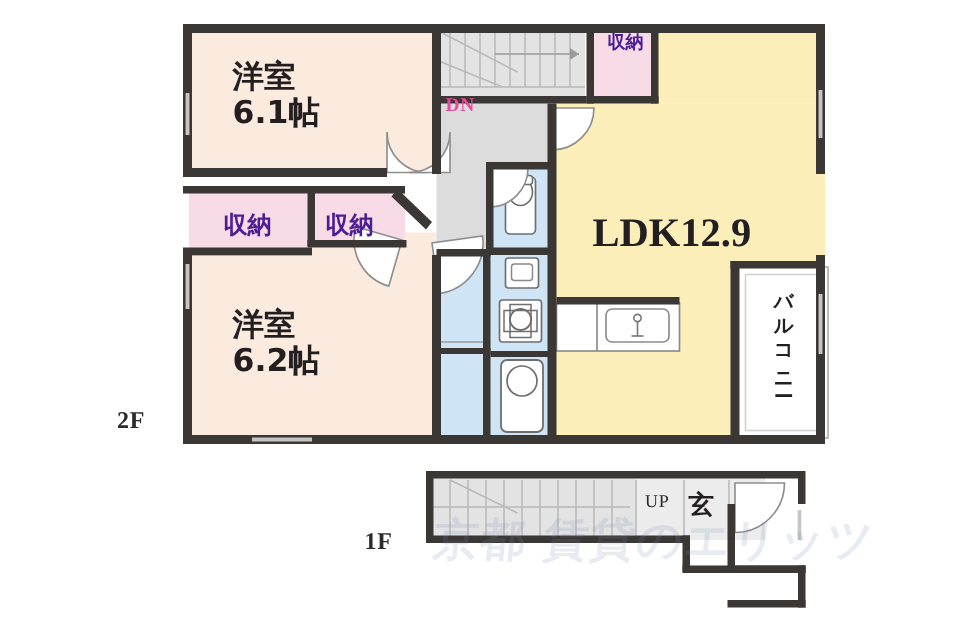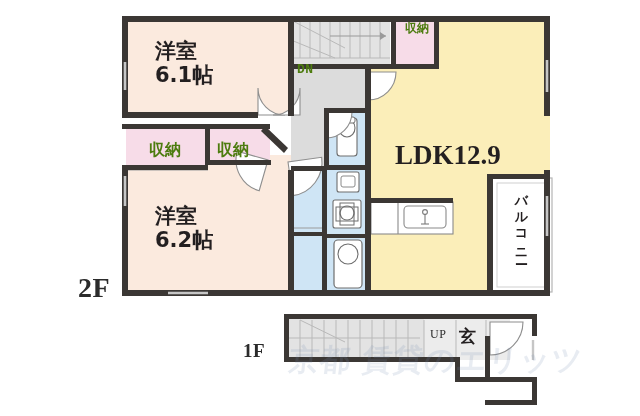--- a/index.html
+++ b/index.html
@@ -11,45 +11,45 @@
     position:relative;
   }
   #plan{position:absolute;left:0;top:0;width:640px;height:416px;}
   .floor-label{
     position:absolute;
     font-family:"Liberation Serif", serif;
     color:#2b2b2b;
     font-weight:bold;
     letter-spacing:.5px;
   }
-  #lbl2f{left:78px;top:272px;font-size:28px;}
-  #lbl1f{left:243px;top:340px;font-size:19px;}
+  #lbl2f{left:78px;top:272px;font-size:16px;}
+  #lbl1f{left:243px;top:353px;font-size:16px;}
   .room-label{
     position:absolute;
     font-family:"DejaVu Sans", sans-serif;
     color:#231f20;
     font-weight:bold;
     text-align:left;
     line-height:1.12;
     white-space:pre-line;
   }
   #lblWy1{left:155px;top:40px;width:90px;font-size:21px;}
   #lblWy2{left:155px;top:205px;width:90px;font-size:21px;}
   #lblLdk{left:395px;top:140px;width:120px;font-size:27px;font-family:"Liberation Serif",serif;}
   .closet-label{
     position:absolute;
     font-family:"DejaVu Sans", sans-serif;
-    color:#4d7c0f;
+    color:#4c1d95;
     font-weight:bold;
     text-align:center;
   }
   #lblCl1{left:137px;top:140px;width:56px;font-size:16px;}
   #lblCl2{left:205px;top:140px;width:56px;font-size:16px;}
   #lblCl3{left:398px;top:20px;width:38px;font-size:12px;}
-  #lblDn{left:297px;top:62px;font-size:13px;font-family:Liberation Mono, monospace;font-weight:bold;color:#4d7c0f;}
+  #lblDn{left:297px;top:62px;font-size:13px;font-family:Liberation Serif, serif;font-weight:bold;color:#ec4899;}
   #lblUp{left:430px;top:327px;font-size:12px;font-family:"Liberation Serif",serif;font-weight:normal;color:#2b2b2b;}
   #lblGen{left:459px;top:325px;font-size:17px;font-family:"DejaVu Sans",sans-serif;font-weight:bold;color:#231f20;}
   #lblBal{
     position:absolute;left:508px;top:186px;width:22px;
     font-family:"DejaVu Sans", sans-serif;font-size:13px;font-weight:bold;color:#231f20;
     writing-mode:vertical-rl;text-orientation:upright;letter-spacing:3px;
   }
   #watermark{
     position:absolute;left:288px;top:340px;width:320px;height:60px;
     font-family:"DejaVu Sans", sans-serif;

